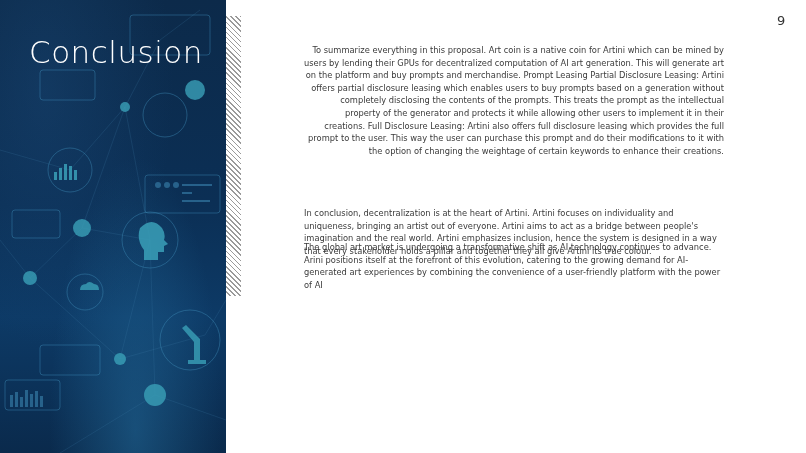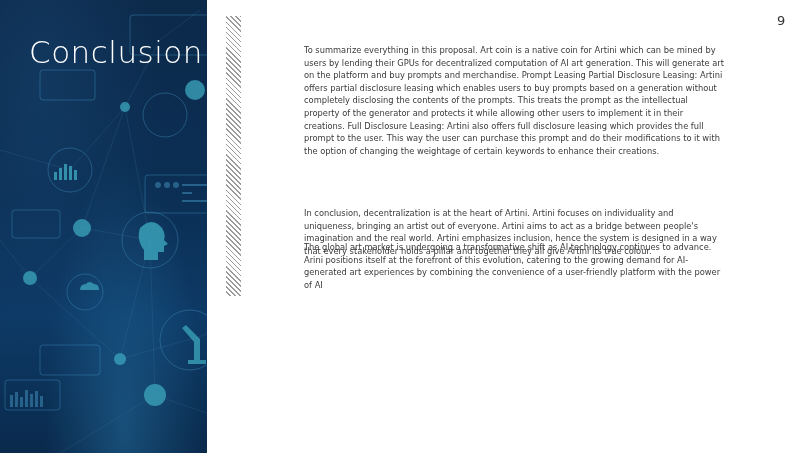--- a/index.html
+++ b/index.html
@@ -1,20 +1,20 @@
 <!DOCTYPE html>
 <html><head>
 <meta charset="utf-8">
 <style>
   * { margin:0; padding:0; box-sizing:border-box; }
   html, body { width:806px; height:453px; overflow:hidden; background:#ffffff; }
   body { position:relative; font-family:"DejaVu Sans", "Liberation Sans", sans-serif; }
 
   .left-panel {
-    position:absolute; left:0; top:0; width:207px; height:453px; overflow:hidden;
+    position:absolute; left:0; top:0; width:226px; height:453px; overflow:hidden;
     background:
       radial-gradient(ellipse at 60% 95%, rgba(40,120,170,0.45) 0%, rgba(10,40,80,0) 45%),
       radial-gradient(ellipse at 20% 20%, rgba(30,80,130,0.35) 0%, rgba(10,40,80,0) 50%),
       linear-gradient(180deg, #0c2a4a 0%, #0b2f55 45%, #0d3a66 70%, #0a2a4c 100%);
   }
   .left-panel svg { position:absolute; left:0; top:0; }
 
   .slide-title {
     position:absolute; left:29px; top:34px;
     font-family:"DejaVu Sans", sans-serif; font-weight:300;
@@ -29,21 +29,21 @@
   .page-number {
     position:absolute; left:777px; top:13px; font-size:13px; color:#333333;
     font-family:"DejaVu Sans", sans-serif;
   }
 
   .body-text {
     position:absolute; left:304px; width:420px;
     font-family:"DejaVu Sans", sans-serif;
     font-size:8.3px; line-height:12.6px; color:#3a3a3a;
   }
-  .para-1 { top:44px; }
+  .para-1 { top:44px;text-align:right; }
   .para-2 { top:207px; }
   .para-3 { top:241px; }
 </style>
 </head>
 <body>
 
 <div class="left-panel">
   <svg width="226" height="453" viewBox="0 0 226 453">
     <g stroke="#3d7fa8" stroke-opacity="0.35" stroke-width="0.6" fill="none">
       <line x1="125" y1="107" x2="82" y2="228"></line>

